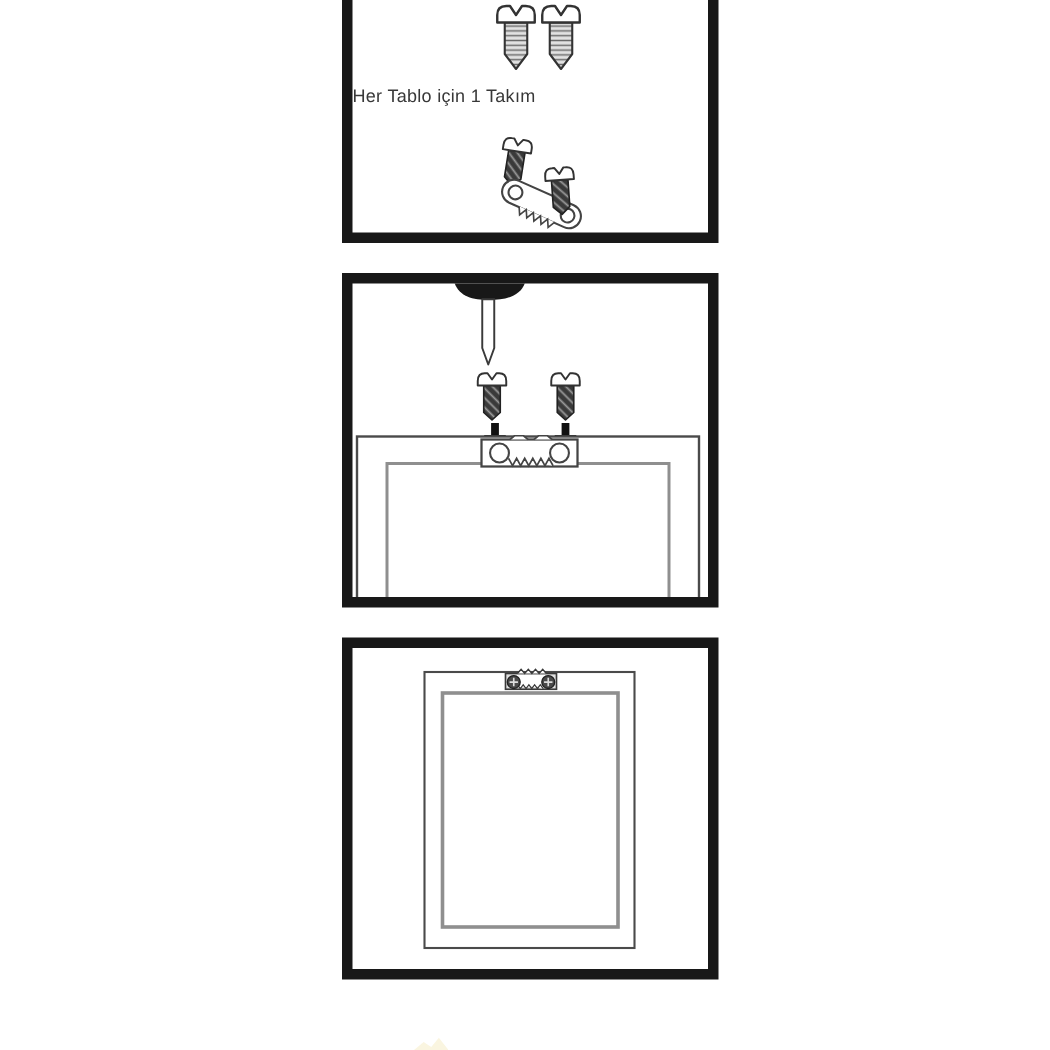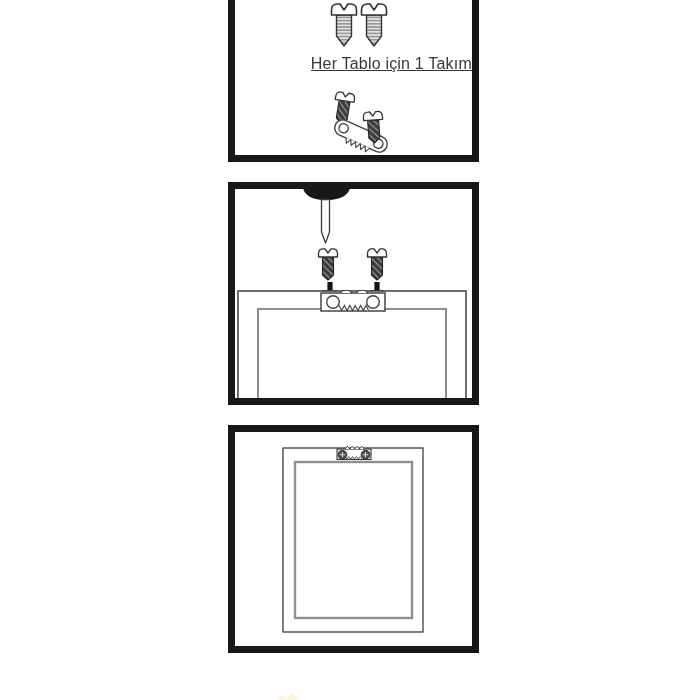--- a/index.html
+++ b/index.html
@@ -10,22 +10,22 @@
   .panel {
     position:absolute; left:228px; width:251px;
     border:7px solid #181818; background:#ffffff; box-sizing:border-box;
   }
   .panel-1 { top:-15px; height:177px; }
   .panel-2 { top:182px; height:223px; }
   .panel-3 { top:425px; height:228px; }
   .panel svg { position:absolute; inset:0; width:100%; height:100%; display:block; }
   .caption {
     position:absolute; top:62px; left:0; right:0; height:20px;
-    text-align:right; font-size:16px; line-height:20px; color:#383838;
-    letter-spacing:0.2px; z-index:2;text-decoration:underline;
+    text-align:left; font-size:12px; line-height:20px; color:#383838;
+    letter-spacing:0.2px; z-index:2;
   }
   .watermark {
     position:absolute; left:276px; top:691px; width:23px; height:9px;
     background:#faf4dd; opacity:0.9;
     clip-path:polygon(0% 100%, 28% 40%, 50% 78%, 72% 10%, 100% 100%);
   }
 </style>
 </head>
 <body>
 

